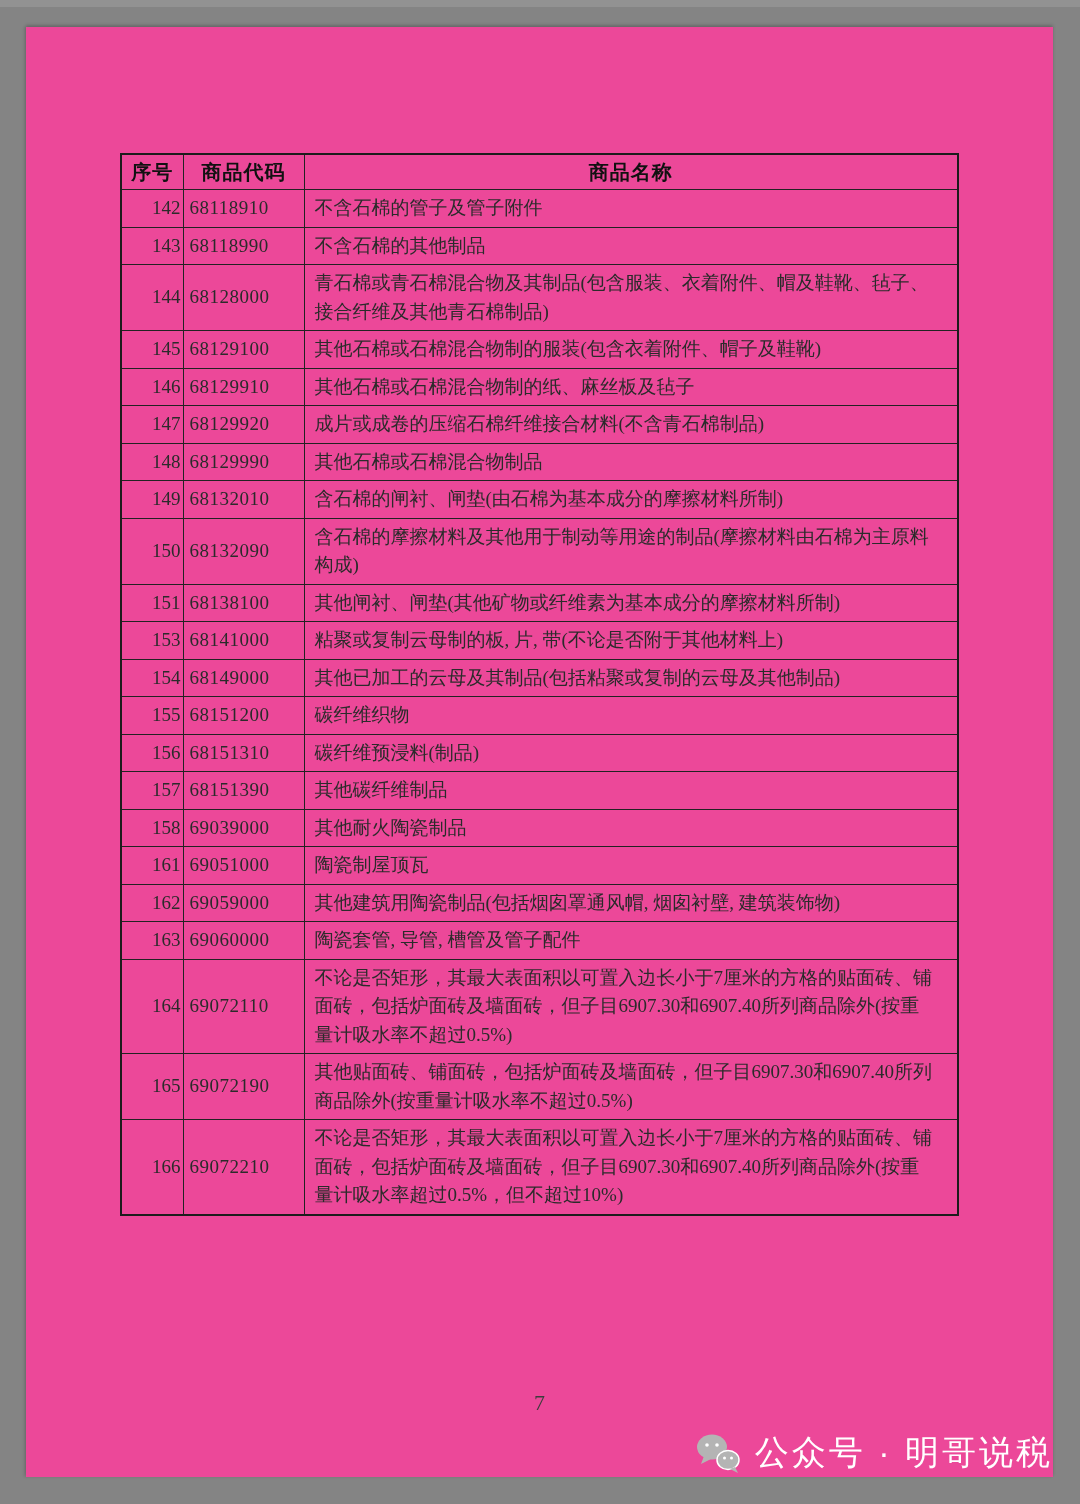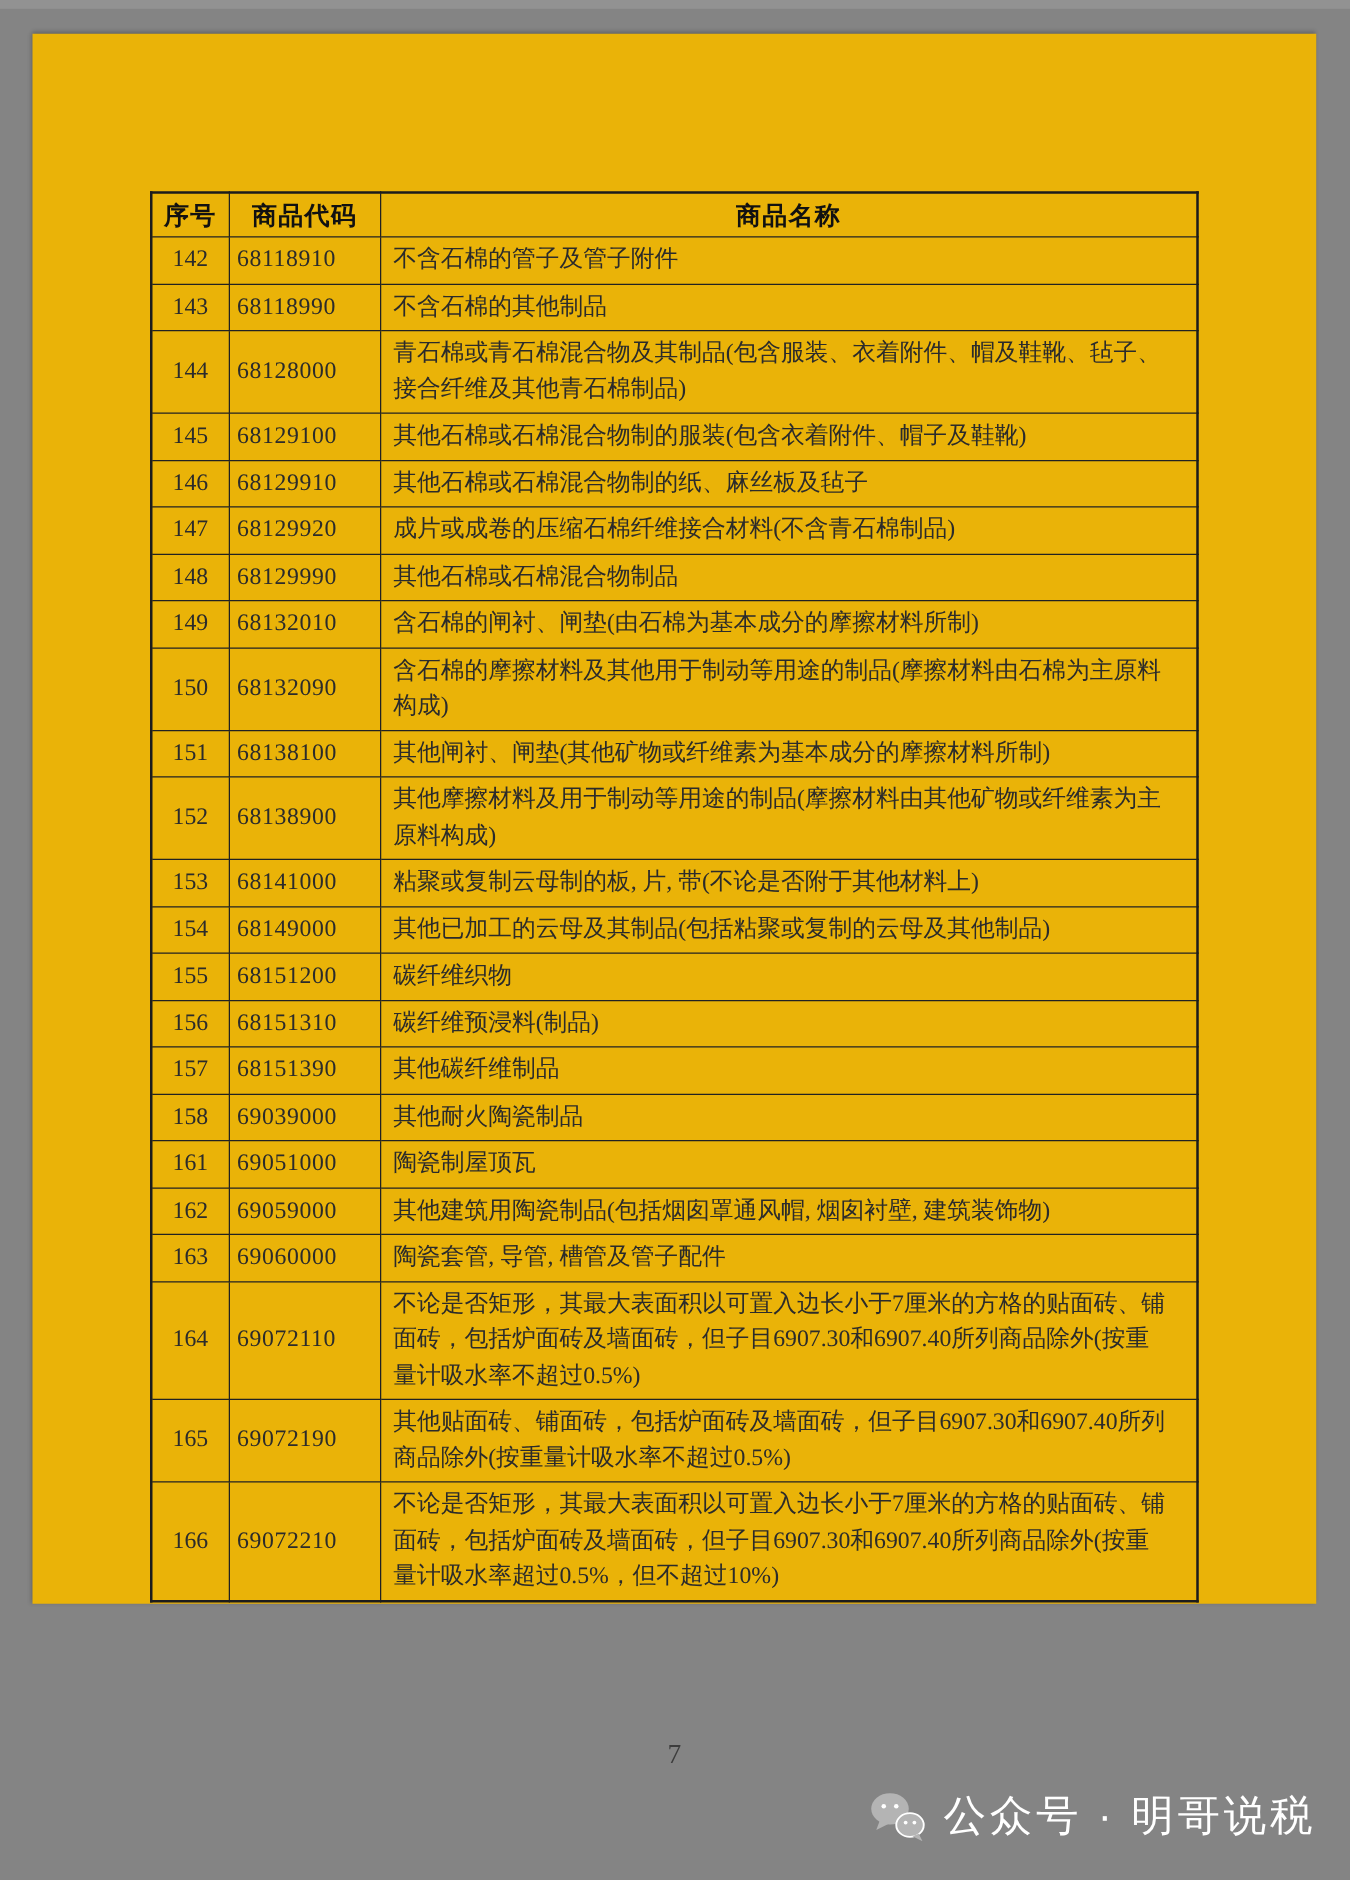--- a/index.html
+++ b/index.html
@@ -19,22 +19,22 @@
     left: 0; top: 0;
     width: 100%;
     height: 7px;
     background: #929292;
   }
   .page {
     position: absolute;
     left: 26px;
     top: 27px;
     width: 1027px;
-    height: 1256px;
-    background: #eab308;
+    height: 1450px;
+    background: #ec4899;
     box-shadow: 0 -2px 3px rgba(0,0,0,0.18), -2px 0 3px rgba(0,0,0,0.10);
   }
   .table-wrap {
     position: absolute;
     left: 94px;
     top: 126px;
     width: 837px;
   }
   table.goods-table {
     border-collapse: collapse;
@@ -56,21 +56,21 @@
     height: 30px;
     padding: 2px 4px;
     letter-spacing: 1px;
   }
   .goods-table td {
     font-size: 19px;
     line-height: 1.5;
     padding: 4px 8px;
   }
   .goods-table td.col-seq {
-    text-align: center;
+    text-align: right;
     padding: 4px 2px;
   }
   .goods-table td.col-code {
     text-align: left;
     padding-left: 6px;
     letter-spacing: 0.5px;
   }
   .goods-table td.col-name {
     text-align: left;
     padding-left: 10px;
@@ -176,25 +176,20 @@
             <td class="col-seq">150</td>
             <td class="col-code">68132090</td>
             <td class="col-name">含石棉的摩擦材料及其他用于制动等用途的制品(摩擦材料由石棉为主原料构成)</td>
           </tr>
           <tr>
             <td class="col-seq">151</td>
             <td class="col-code">68138100</td>
             <td class="col-name">其他闸衬、闸垫(其他矿物或纤维素为基本成分的摩擦材料所制)</td>
           </tr>
           <tr>
-            <td class="col-seq">152</td>
-            <td class="col-code">68138900</td>
-            <td class="col-name">其他摩擦材料及用于制动等用途的制品(摩擦材料由其他矿物或纤维素为主原料构成)</td>
-          </tr>
-          <tr>
             <td class="col-seq">153</td>
             <td class="col-code">68141000</td>
             <td class="col-name">粘聚或复制云母制的板, 片, 带(不论是否附于其他材料上)</td>
           </tr>
           <tr>
             <td class="col-seq">154</td>
             <td class="col-code">68149000</td>
             <td class="col-name">其他已加工的云母及其制品(包括粘聚或复制的云母及其他制品)</td>
           </tr>
           <tr>

